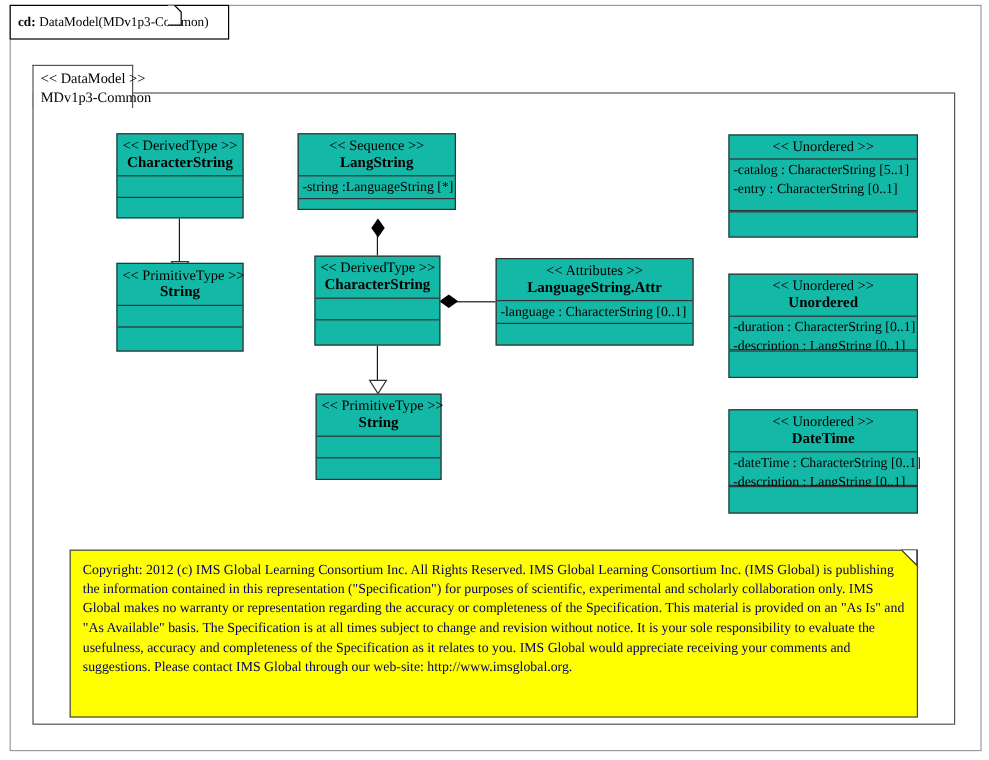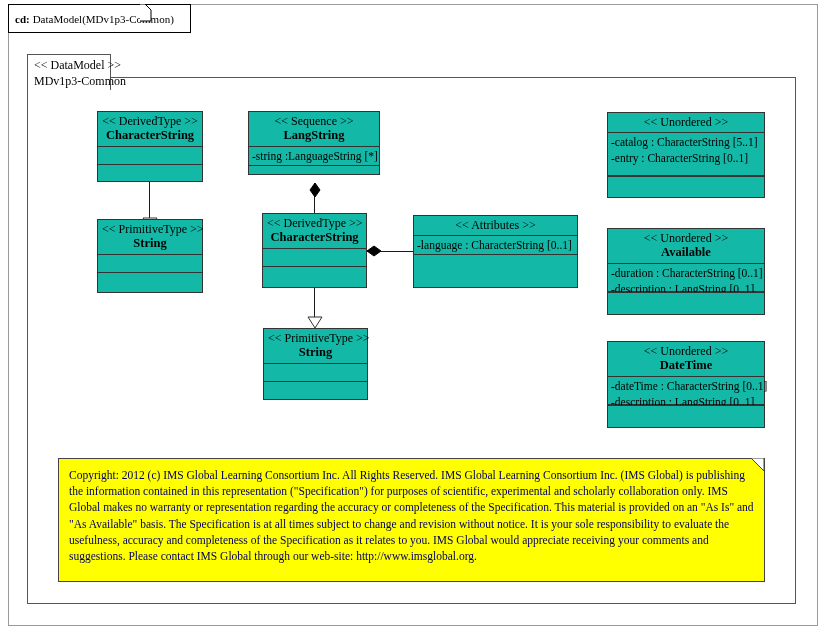--- a/index.html
+++ b/index.html
@@ -136,21 +136,21 @@
   .conn-h { height: 1px; }
   .marker { position: absolute; }
   .marker svg { display: block; overflow: visible; }
 
   
   .note {
     position: absolute;
     left: 58px;
     top: 458px;
     width: 707px;
-    height: 124px;
+    height: 140px;
     background: #ffff00;
     border: 1px solid #444444;
     box-sizing: border-box;
   }
   .note-fold {
     position: absolute;
     right: -1px;
     top: -1px;
     width: 14px;
     height: 14px;
@@ -249,20 +249,21 @@
       <div class="uml-stereo">&lt;&lt; DerivedType &gt;&gt;</div>
       <div class="uml-name">CharacterString</div>
     </div>
     <div class="uml-compartment empty-comp"></div>
     <div class="uml-compartment empty-comp"></div>
   </div>
 
   <div class="uml-class" style="left:413px; top:215px; width:165px; height:73px;">
     <div class="uml-head">
       <div class="uml-stereo">&lt;&lt; Attributes &gt;&gt;</div>
+      <div class="uml-name">LanguageString.Attr</div>
     </div>
     <div class="uml-compartment">
       <div class="uml-attr">-language  : CharacterString  [0..1]</div>
     </div>
     <div class="uml-compartment empty-comp"></div>
   </div>
 
   <div class="uml-class" style="left:263px; top:328px; width:105px; height:72px;">
     <div class="uml-head">
       <div class="uml-stereo">&lt;&lt; PrimitiveType &gt;&gt;</div>
@@ -279,21 +280,21 @@
     <div class="uml-compartment">
       <div class="uml-attr">-catalog : CharacterString  [5..1]</div>
       <div class="uml-attr">-entry : CharacterString  [0..1]</div>
     </div>
   </div>
   <div class="uml-class" style="left:607px; top:176px; width:158px; height:22px;"></div>
 
   <div class="uml-class" style="left:607px; top:228px; width:158px; height:64px;">
     <div class="uml-head">
       <div class="uml-stereo">&lt;&lt; Unordered &gt;&gt;</div>
-      <div class="uml-name">Available</div>
+      <div class="uml-name">Unordered</div>
     </div>
     <div class="uml-compartment">
       <div class="uml-attr">-duration : CharacterString  [0..1]</div>
       <div class="uml-attr">-description : LangString  [0..1]</div>
     </div>
   </div>
   <div class="uml-class" style="left:607px; top:292px; width:158px; height:23px;"></div>
 
   <div class="uml-class" style="left:607px; top:341px; width:158px; height:64px;">
     <div class="uml-head">

